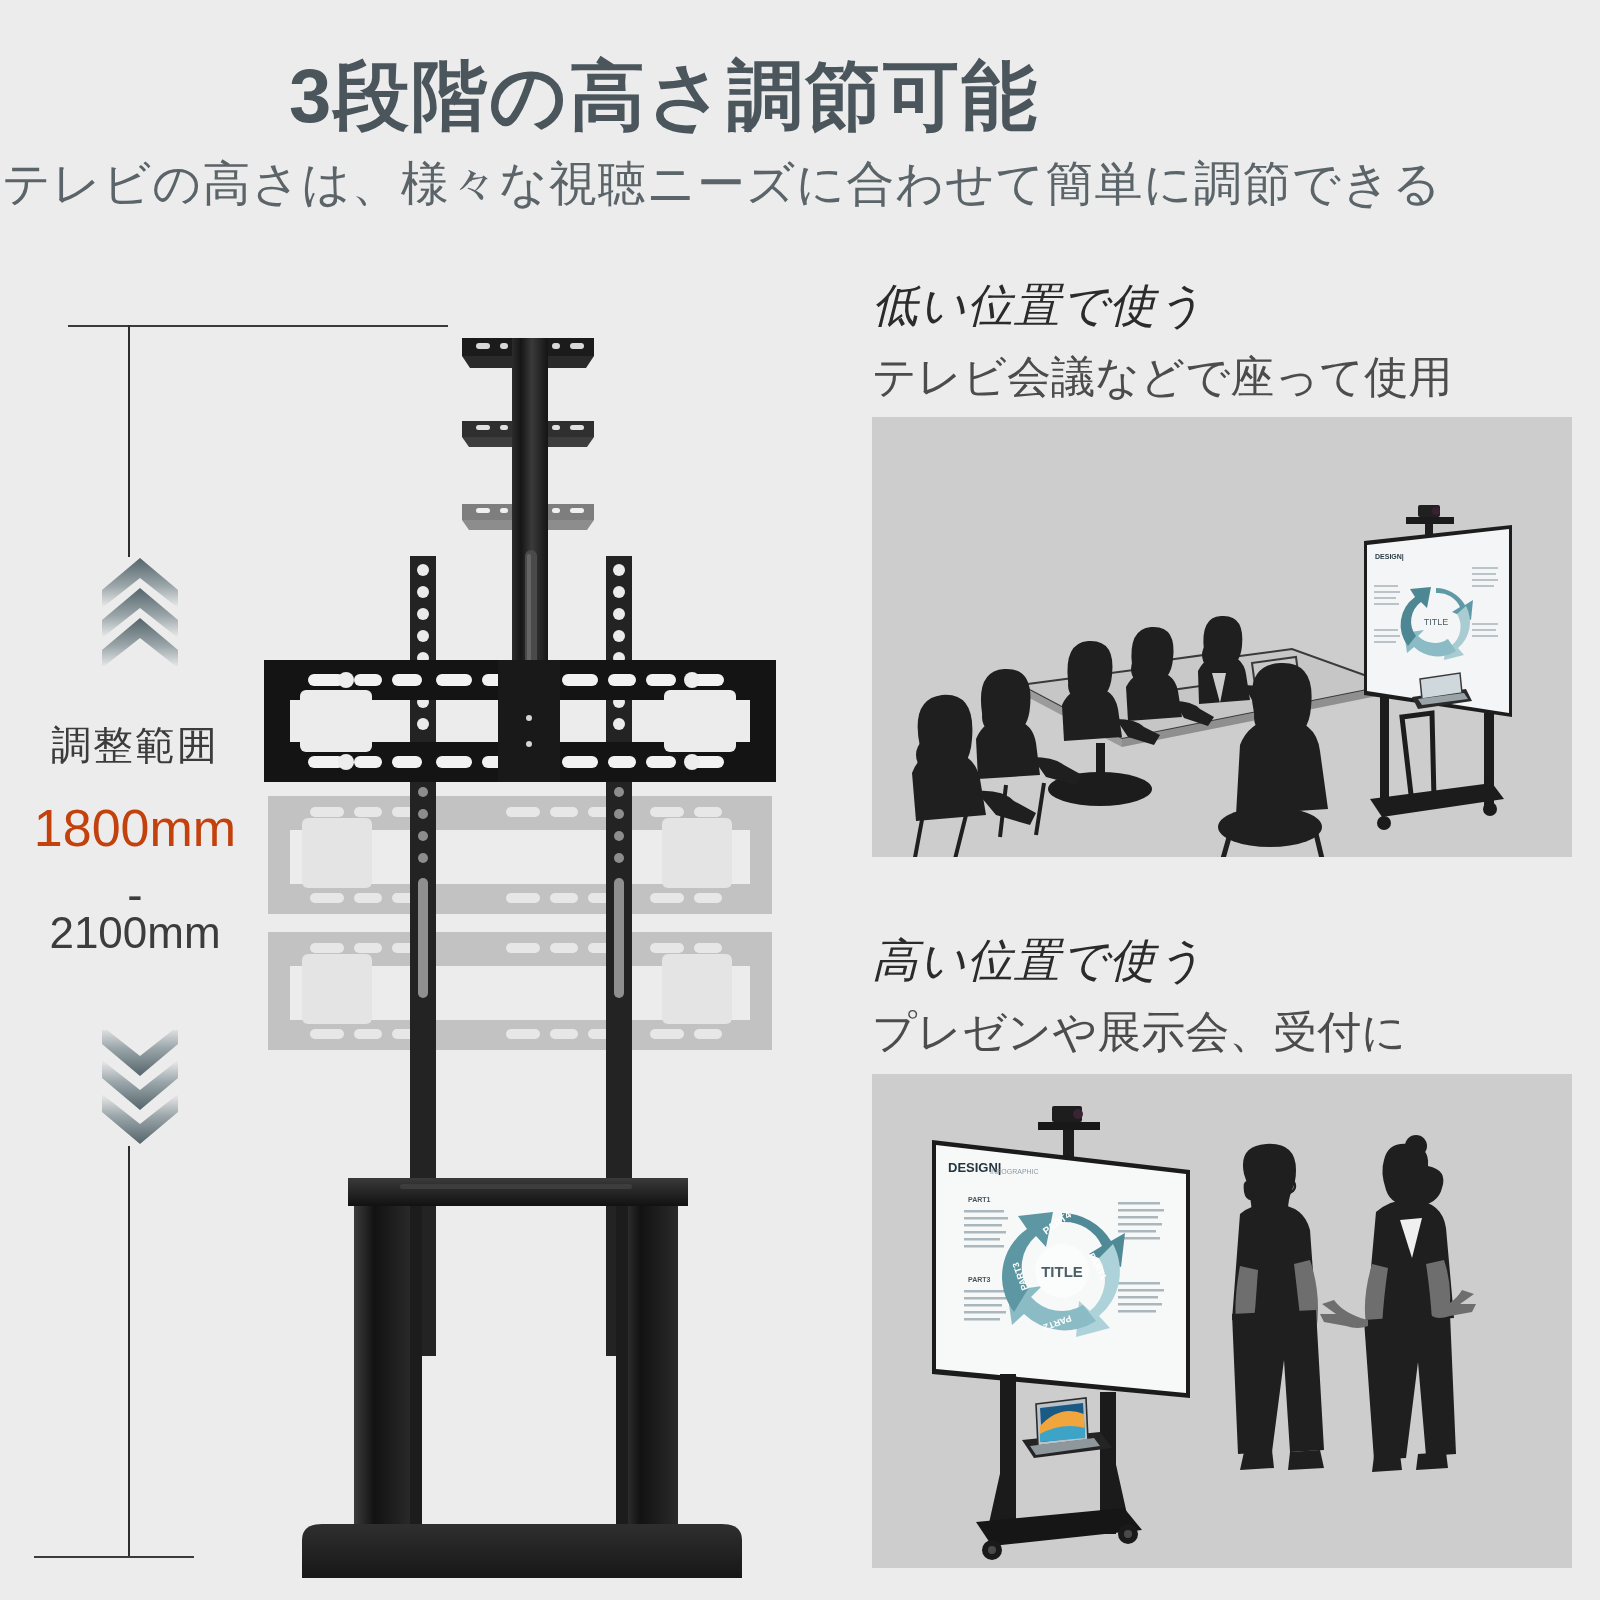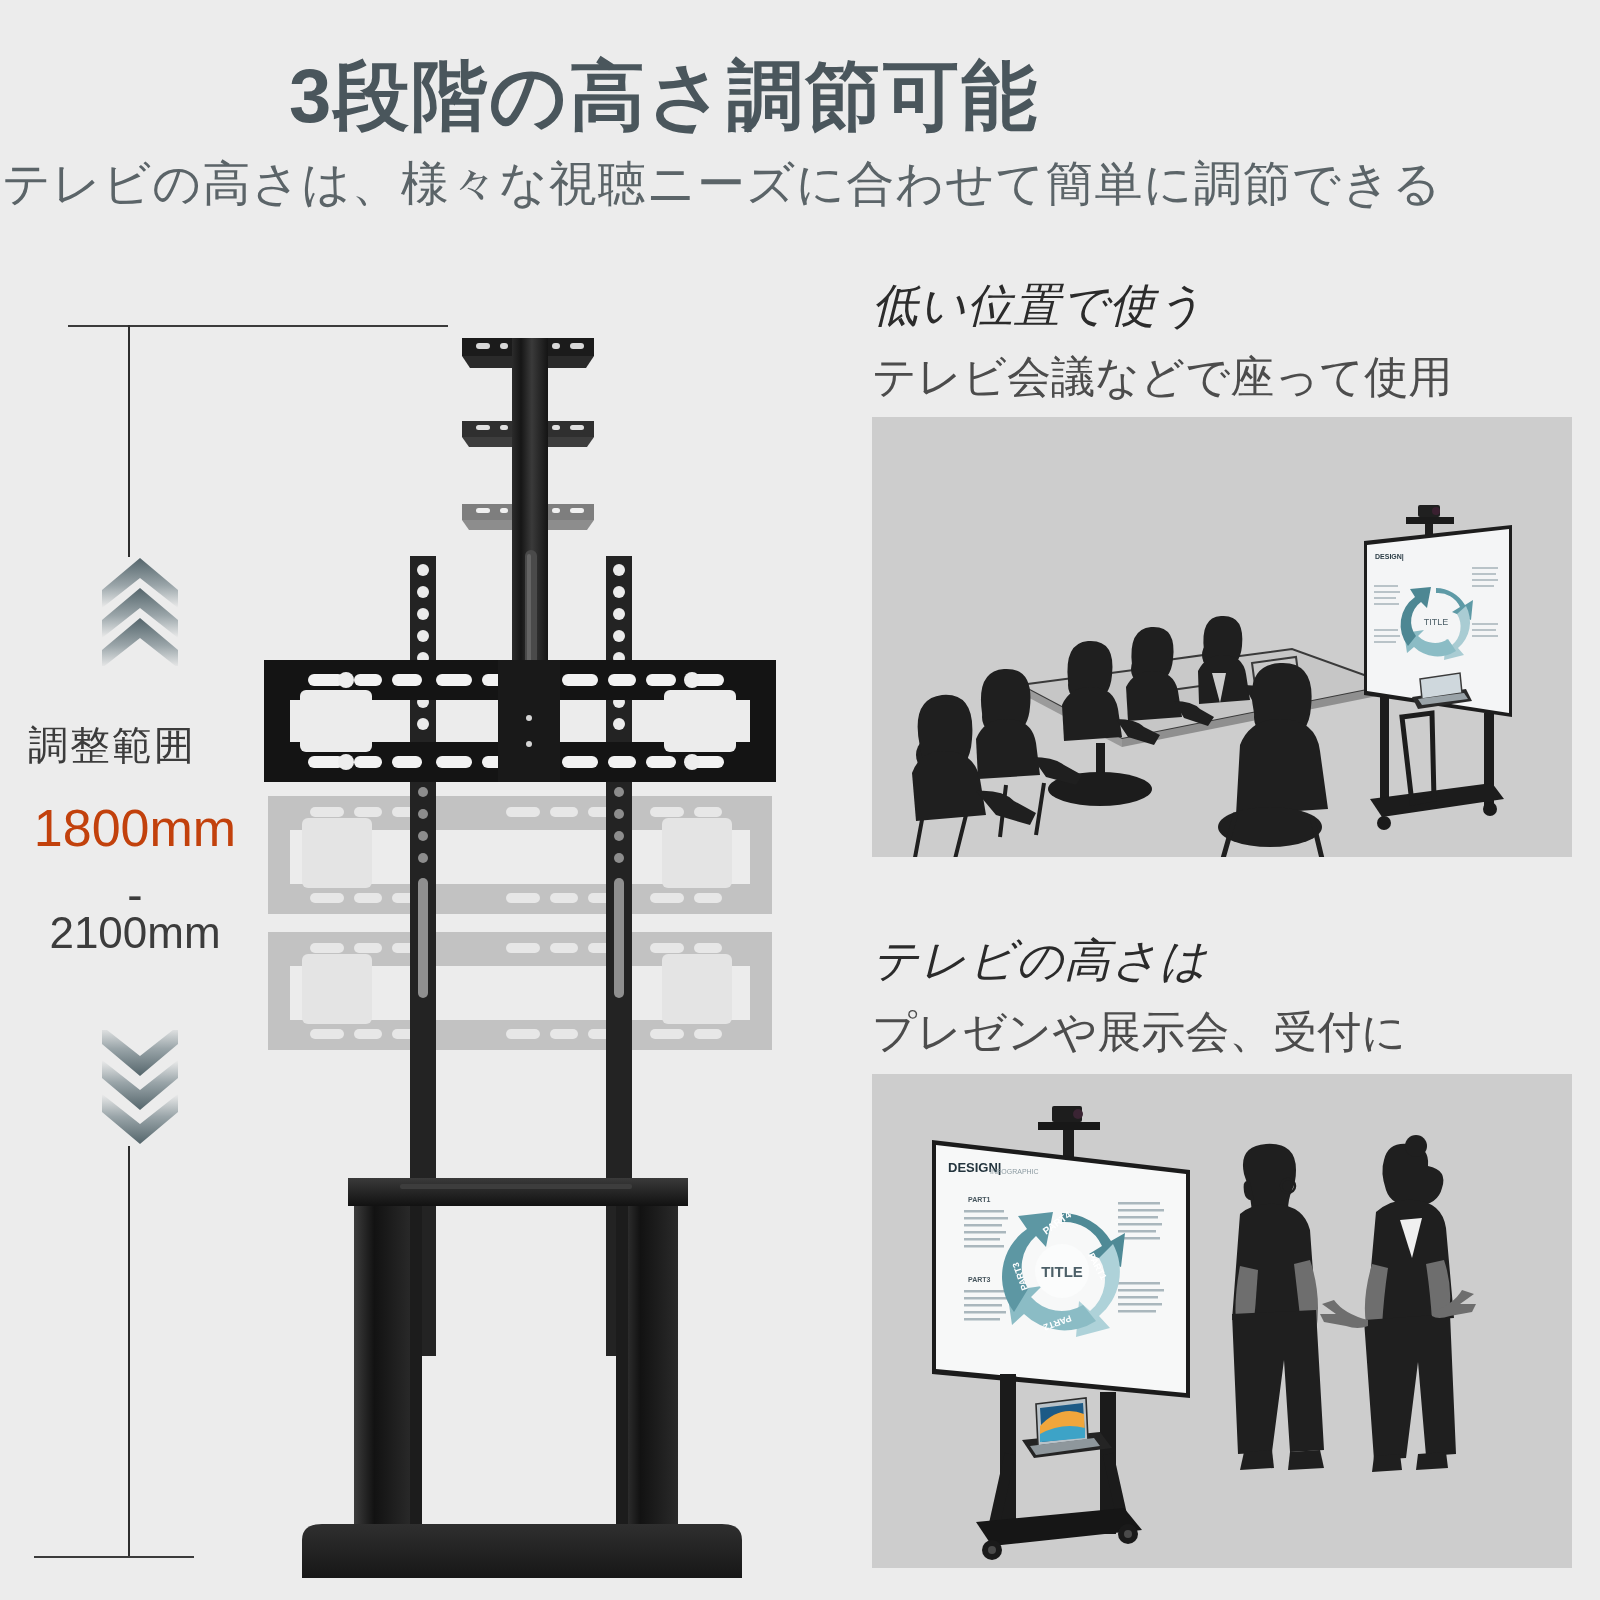--- a/index.html
+++ b/index.html
@@ -26,22 +26,22 @@
   
   .dim-top-line{position:absolute;left:68px;top:325px;width:380px;height:2px;background:#3b3b3b;}
   .dim-bot-line{position:absolute;left:34px;top:1556px;width:160px;height:2px;background:#3b3b3b;}
   .dim-vline{position:absolute;left:128px;top:325px;width:2px;height:232px;background:#2d2d2d;}
   .dim-vline2{position:absolute;left:128px;top:1146px;width:2px;height:412px;background:#2d2d2d;}
 
   .chev-up{position:absolute;left:98px;top:556px;width:84px;height:110px;}
   .chev-dn{position:absolute;left:98px;top:1030px;width:84px;height:118px;}
 
   .range-label{
-    position:absolute;left:0px;top:718px;width:270px;text-align:left;
-    font-size:40px;color:#3c3c3c;letter-spacing:2px;white-space:nowrap;padding-left:28px;
+    position:absolute;left:0px;top:718px;width:270px;text-align:center;
+    font-size:40px;color:#3c3c3c;letter-spacing:2px;white-space:nowrap;
   }
   .range-v1{
     position:absolute;left:0px;top:798px;width:270px;text-align:center;
     font-size:52px;color:#c2410c;white-space:nowrap;
   }
   .range-dash{
     position:absolute;left:0px;top:868px;width:270px;text-align:center;
     font-size:46px;color:#3c3c3c;
   }
   .range-v2{
@@ -440,21 +440,21 @@
         <path d="M546 282 L592 276 L596 282 L550 288 Z" fill="#9aa3a8"></path>
 
         <path d="M498 382 L620 366 L632 382 L510 400 Z" fill="#1c1c1c"></path>
         <circle cx="512" cy="406" r="7" fill="#1a1a1a"></circle>
         <circle cx="618" cy="392" r="7" fill="#1a1a1a"></circle>
         <path d="M530 300 L560 296 L562 382 L540 386 Z" fill="none" stroke="#1c1c1c" stroke-width="5"></path>
       </g>
     </svg>
   </div>
 
-  <div class="sect-h" style="left:872px;top:930px;">テレビの高さは</div>
+  <div class="sect-h" style="left:872px;top:930px;">高い位置で使う</div>
   <div class="sect-s" style="left:872px;top:1003px;">プレゼンや展示会、受付に</div>
 
   <div class="photo" style="left:872px;top:1074px;width:700px;height:494px;">
     <svg class="photo-inner" viewBox="0 0 700 494">
       <rect width="700" height="494" fill="#cdcdcd"></rect>
 
       <g>
 
         <rect x="180" y="32" width="30" height="16" rx="2" fill="#1d1d1d"></rect>
         <circle cx="206" cy="40" r="5" fill="#3a2433"></circle>

